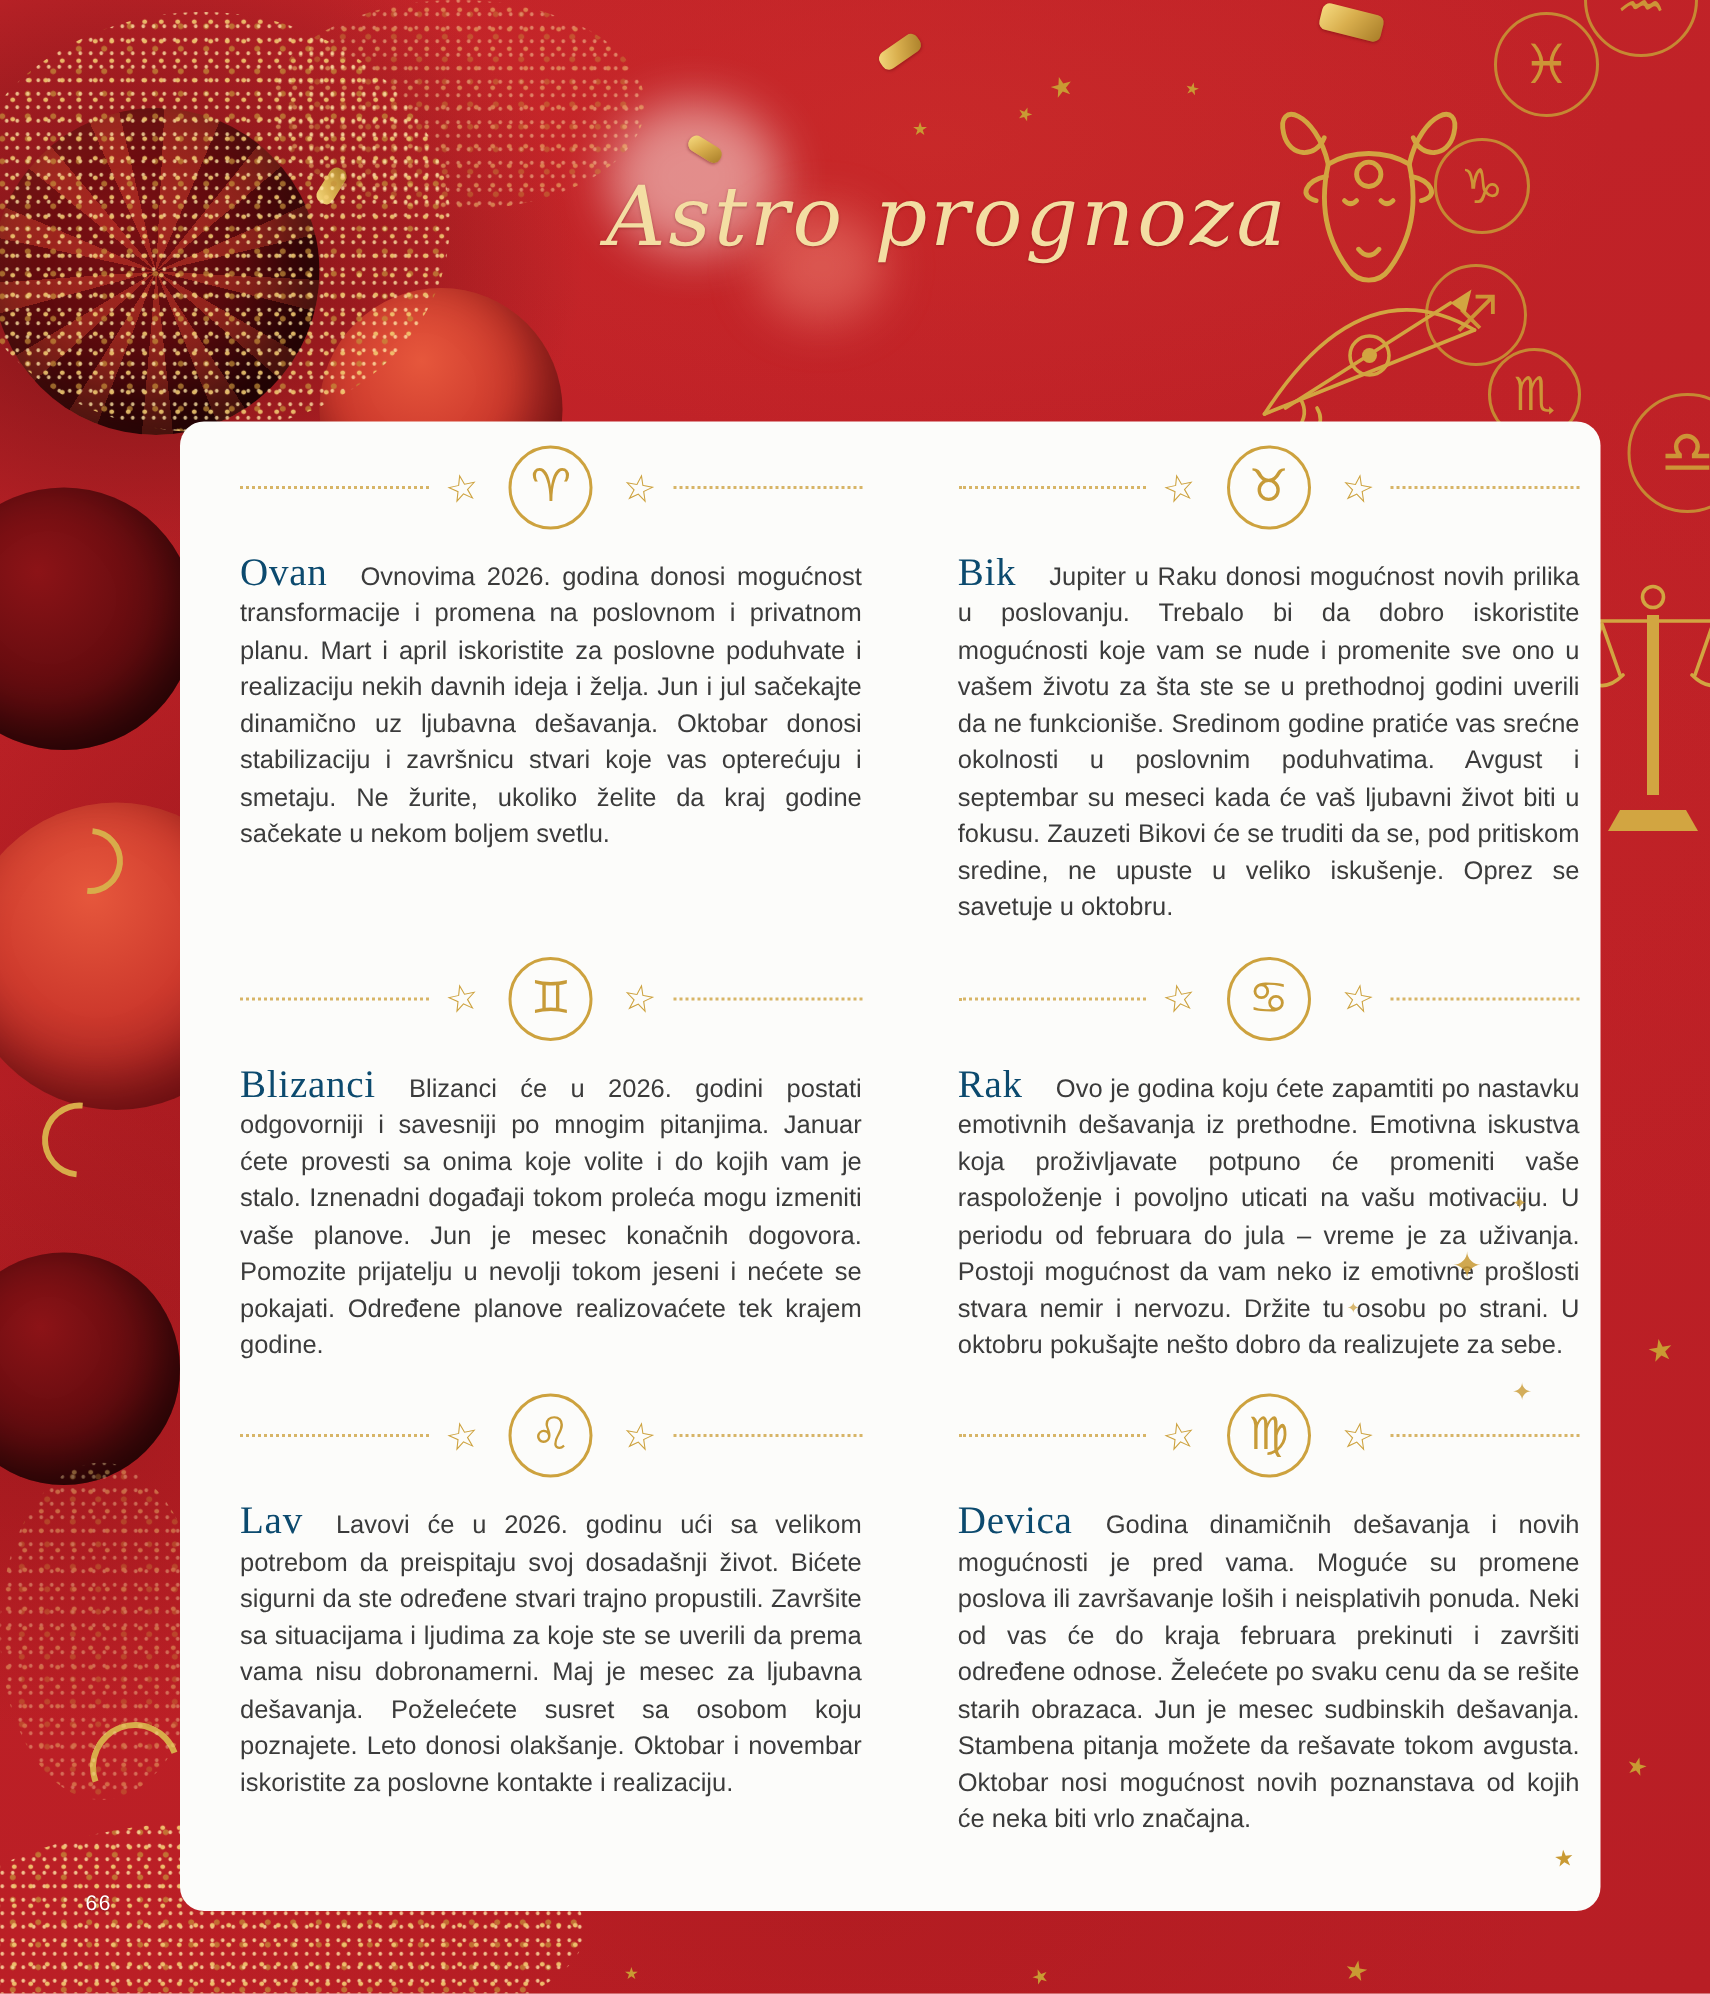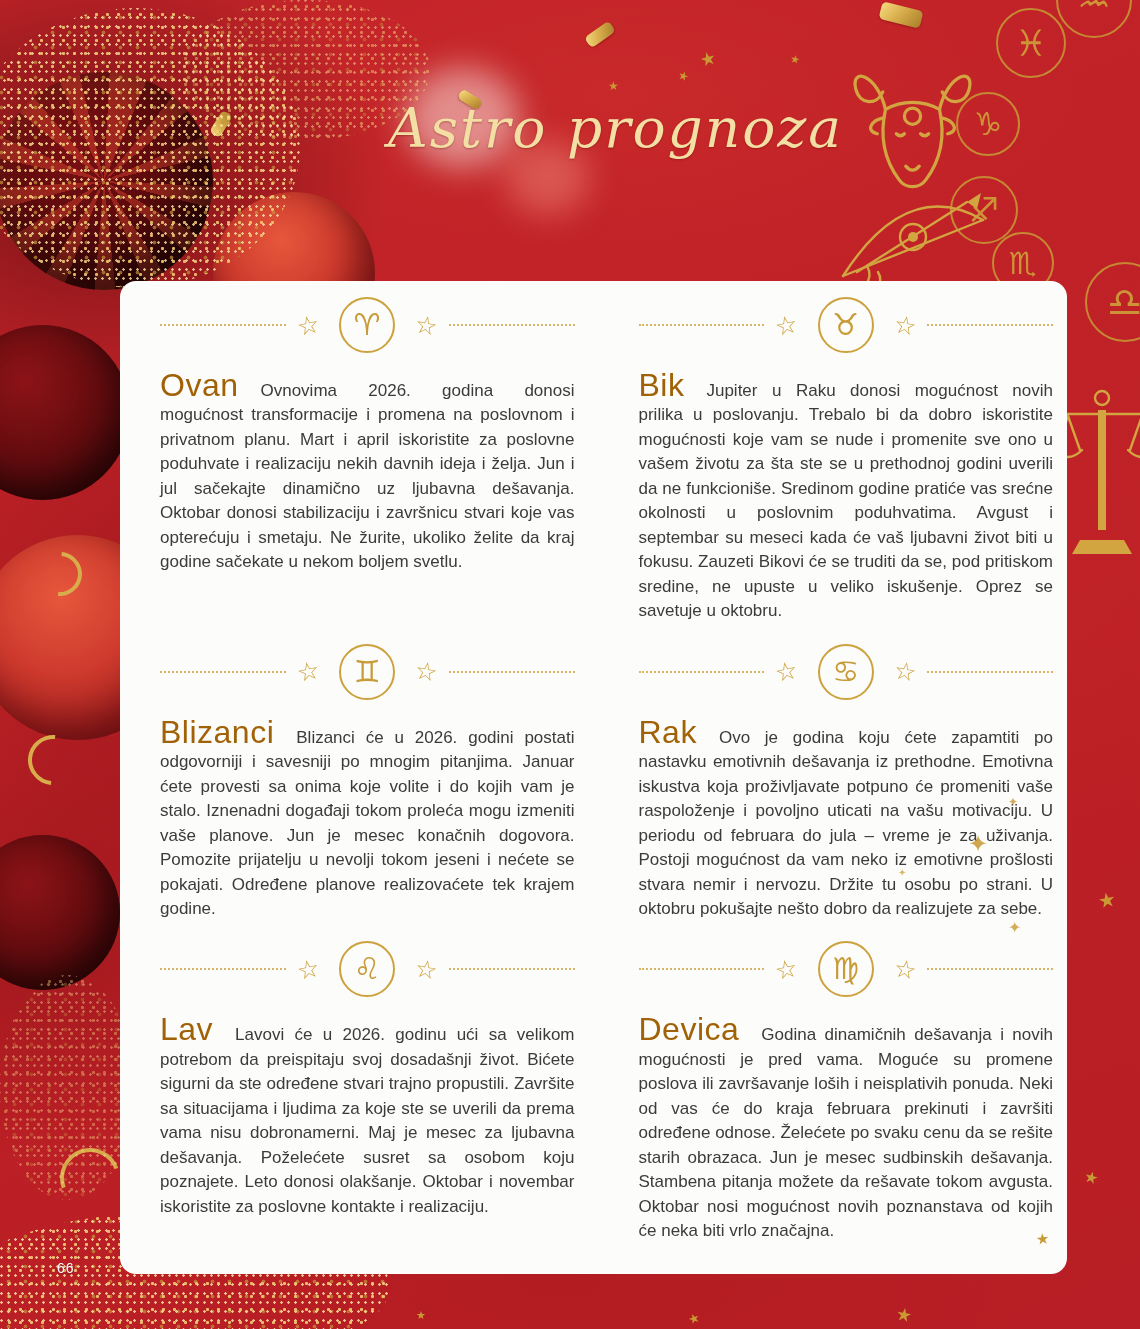--- a/index.html
+++ b/index.html
@@ -56,21 +56,21 @@
   }
   .zbg{
     position:absolute;z-index:1;border:2px solid rgba(198,148,52,.9);border-radius:50%;
     display:flex;align-items:center;justify-content:center;
     color:rgba(205,155,56,.95);font-family:"DejaVu Sans",sans-serif;
   }
   .linework{stroke:#D2A541;fill:none;stroke-width:2.4;stroke-linecap:round;stroke-linejoin:round;}
   .goldfill{fill:#D2A541;stroke:none;}
 
   .title{
-    position:absolute;z-index:2;left:388px;top:96px;margin:0;
+    position:absolute;z-index:2;left:388px;top:96px;margin:16px;
     font-family:"DejaVu Serif",serif;font-style:italic;font-weight:400;
     font-size:55px;letter-spacing:2px;color:#F3DEA3;white-space:nowrap;
     text-shadow:0 1px 2px rgba(90,8,8,.35);
   }
 
   .card{
     position:absolute;z-index:5;left:120px;top:281px;width:947px;min-height:993px;
     background:#FCFCFA;border-radius:16px;box-sizing:border-box;
   }
   #sections{
@@ -89,21 +89,21 @@
   .zcircle{
     width:52px;height:52px;border:2.5px solid #CDA23E;border-radius:50%;
     display:flex;align-items:center;justify-content:center;flex:0 0 auto;margin:0 9px;
   }
   .zglyph{color:#C79B38;font-size:30px;line-height:1;font-family:"DejaVu Sans",sans-serif;}
   .htext{
     margin:0;color:#3B3B3B;font-size:17px;line-height:1.44;
     text-align:justify;font-family:"Liberation Sans",sans-serif;
   }
   .sign-name{
-    font-family:Liberation Sans, sans-serif;color:#a16207;font-size:32px;line-height:1;
+    font-family:Liberation Serif, serif;color:#0c4a6e;font-size:26px;line-height:1;
     letter-spacing:.5px;margin-right:22px;
   }
   .spark{position:absolute;z-index:6;line-height:1;color:#C99A33;font-family:"DejaVu Sans",sans-serif;}
   .page-number{
     position:absolute;z-index:7;left:57px;top:1260px;color:#FFFFFF;
     font-size:14px;letter-spacing:1px;text-shadow:0 1px 2px rgba(80,8,8,.5);
   }
 </style>
 </head>
 <body>

